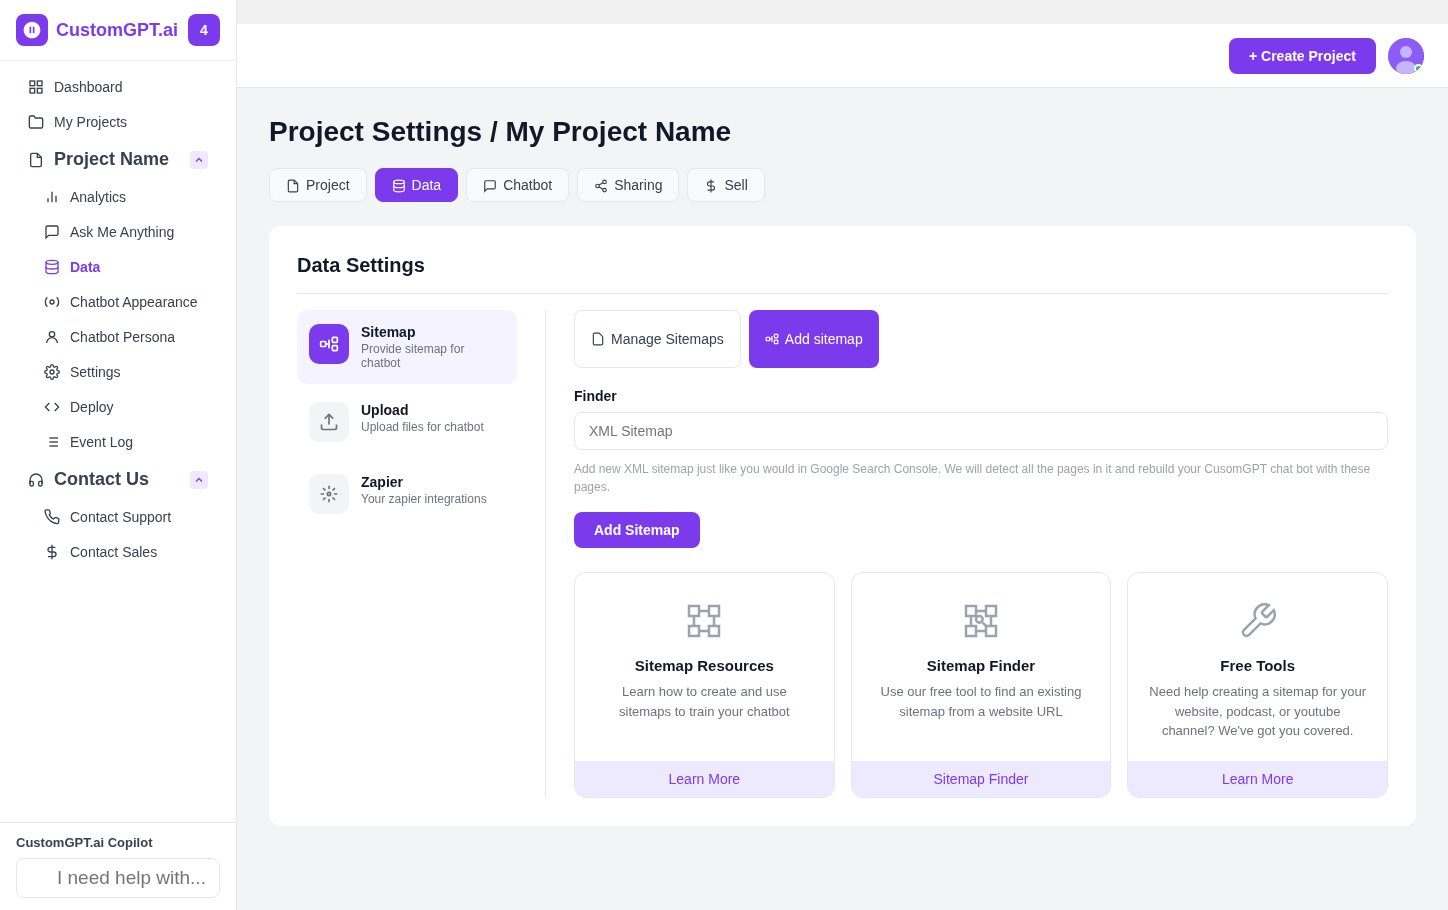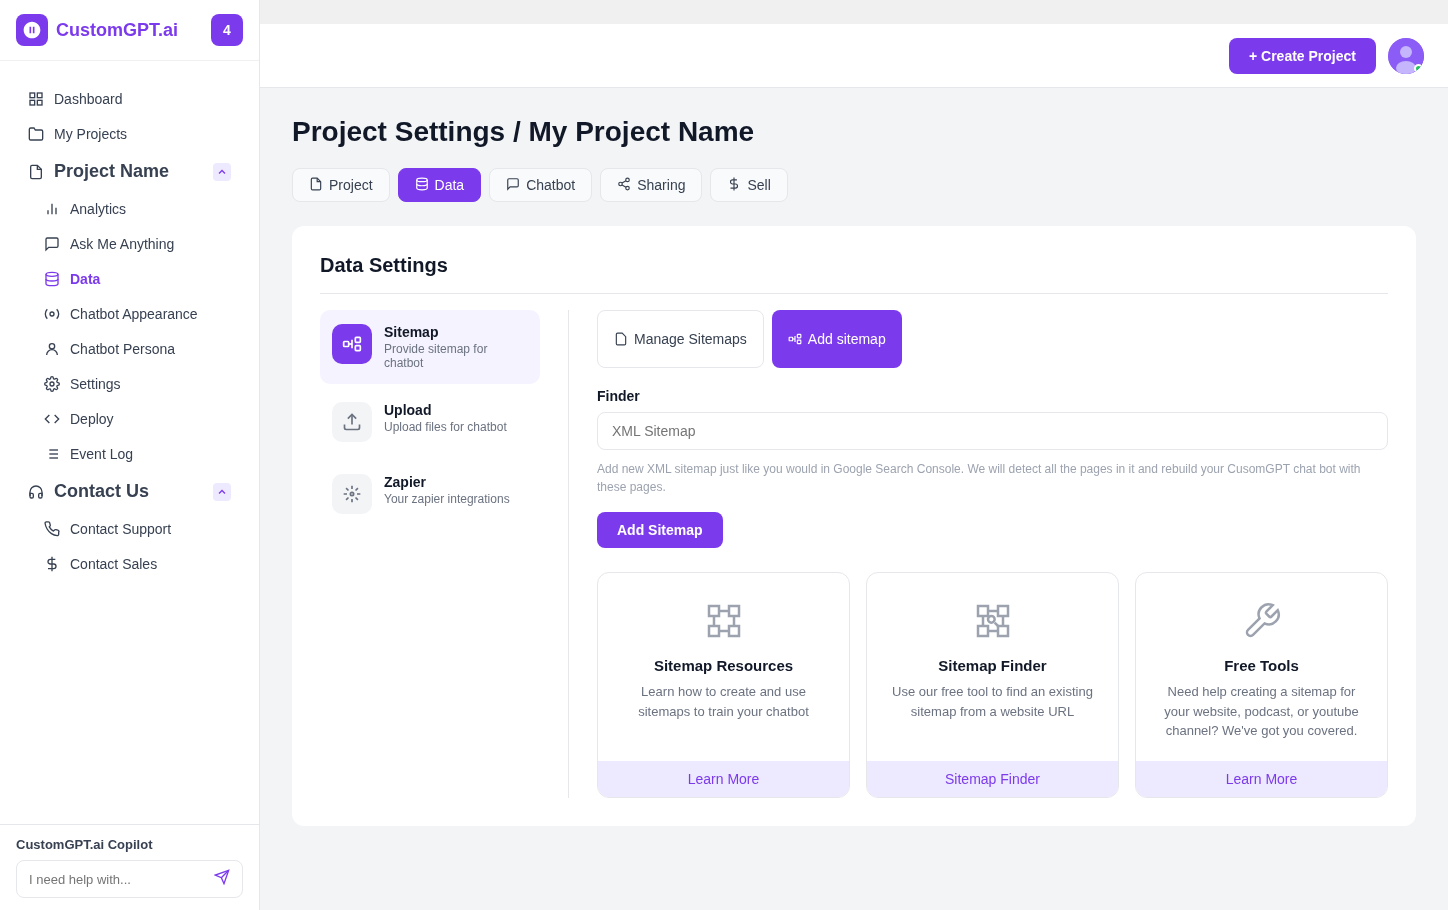--- a/index.html
+++ b/index.html
@@ -1,52 +1,52 @@
 <!DOCTYPE html>
 <html><head>
   <meta charset="utf-8">
   <style>
     * { box-sizing: border-box; margin: 0; padding: 0; }
     body { font-family: -apple-system, BlinkMacSystemFont, 'Segoe UI', sans-serif; background: #f0f0f0; display: flex; height: 910px; width: 1448px; overflow: hidden; }
 
     
-    .sidebar { width: 260px; background: #fff; border-right: 1px solid #e5e7eb; display: flex; flex-direction: column; height: 100%; flex-shrink: 0; gap: 12px; }
+    .sidebar { width: 237px; background: #fff; border-right: 1px solid #e5e7eb; display: flex; flex-direction: column; height: 100%; flex-shrink: 0; }
     .sidebar-logo { display: flex; align-items: center; justify-content: space-between; padding: 14px 16px; border-bottom: 1px solid #f0f0f0; }
     .logo-text { font-size: 18px; font-weight: 700; color: #7c3aed; display: flex; align-items: center; gap: 8px; }
     .logo-icon { width: 32px; height: 32px; background: #7c3aed; border-radius: 8px; display: flex; align-items: center; justify-content: center; }
     .logo-icon svg { color: white; }
     .notif-badge { width: 32px; height: 32px; background: #7c3aed; border-radius: 8px; display: flex; align-items: center; justify-content: center; color: white; font-weight: 700; font-size: 14px; }
     .nav-section { padding: 8px 0; flex: 1; overflow-y: auto; }
     .nav-item { display: flex; align-items: center; gap: 10px; padding: 9px 20px; cursor: pointer; color: #374151; font-size: 14px; border-radius: 6px; margin: 1px 8px; transition: background 0.15s; }
     .nav-item.active { color: #7c3aed; font-weight: 600; }
     .nav-item svg { width: 16px; height: 16px; flex-shrink: 0; }
     .nav-parent { display: flex; align-items: center; justify-content: space-between; padding: 9px 20px; cursor: pointer; color: #374151; font-size: 18px; font-weight: 600; margin: 1px 8px; }
     .nav-parent-left { display: flex; align-items: center; gap: 10px; }
     .nav-parent .chevron { width: 18px; height: 18px; background: #ede9fe; border-radius: 4px; display: flex; align-items: center; justify-content: center; }
     .nav-indent { padding-left: 36px; }
     .copilot-section { border-top: 1px solid #e5e7eb; padding: 12px 16px; }
     .copilot-title { font-size: 13px; font-weight: 600; color: #374151; margin-bottom: 8px; }
     .copilot-input-wrap { display: flex; align-items: center; border: 1px solid #e5e7eb; border-radius: 8px; padding: 8px 12px; background: #fff; gap: 8px; }
-    .copilot-input { flex: 1; border: none; outline: none; font-size: 13px; color: #374151; background: transparent; }
+    .copilot-input { flex: 1; border: none; outline: none; font-size: 19px; color: #374151; background: transparent; margin-left: 28px; }
     .copilot-send { color: #7c3aed; cursor: pointer; }
 
     
     .main { flex: 1; display: flex; flex-direction: column; overflow: hidden; }
     .topbar { background: #fff; border-bottom: 1px solid #e5e7eb; padding: 0 24px; height: 64px; display: flex; align-items: center; justify-content: flex-end; gap: 12px; margin-top: 24px; }
     .create-project-btn { background: #7c3aed; color: white; border: none; border-radius: 8px; padding: 10px 20px; font-size: 14px; font-weight: 600; cursor: pointer; display: flex; align-items: center; gap: 6px; }
     .avatar { width: 36px; height: 36px; border-radius: 50%; background: #8b5cf6; overflow: hidden; display: flex; align-items: center; justify-content: center; position: relative; }
     .avatar-dot { position: absolute; bottom: 1px; right: 1px; width: 9px; height: 9px; background: #22c55e; border-radius: 50%; border: 2px solid white; }
     .avatar-img { width: 100%; height: 100%; object-fit: cover; background: linear-gradient(135deg, #a78bfa, #6d28d9); }
 
     .content { flex: 1; padding: 28px 32px; overflow-y: auto; background: #f3f4f6; }
     .page-title { font-size: 28px; font-weight: 700; color: #111827; margin-bottom: 20px; }
 
     
     .tabs { display: flex; gap: 8px; margin-bottom: 24px; }
-    .tab { padding: 8px 16px; border-radius: 8px; border: 1px solid #e5e7eb; background: #f9fafb; color: #374151; font-size: 14px; cursor: pointer; display: flex; align-items: flex-start; gap: 6px; }
+    .tab { padding: 8px 16px; border-radius: 8px; border: 1px solid #e5e7eb; background: #f9fafb; color: #374151; font-size: 14px; cursor: pointer; display: flex; align-items: flex-end; gap: 6px; }
     .tab.active { background: #7c3aed; color: white; border-color: #7c3aed; }
     .tab svg { width: 14px; height: 14px; }
 
     
     .card { background: #fff; border-radius: 12px; padding: 28px; }
     .card-title { font-size: 20px; font-weight: 700; color: #111827; margin-bottom: 16px; padding-bottom: 16px; border-bottom: 1px solid #e5e7eb; }
 
     
     .data-layout { display: flex; gap: 24px; }
     .data-sidebar { width: 220px; flex-shrink: 0; display: flex; flex-direction: column; gap: 4px; }

